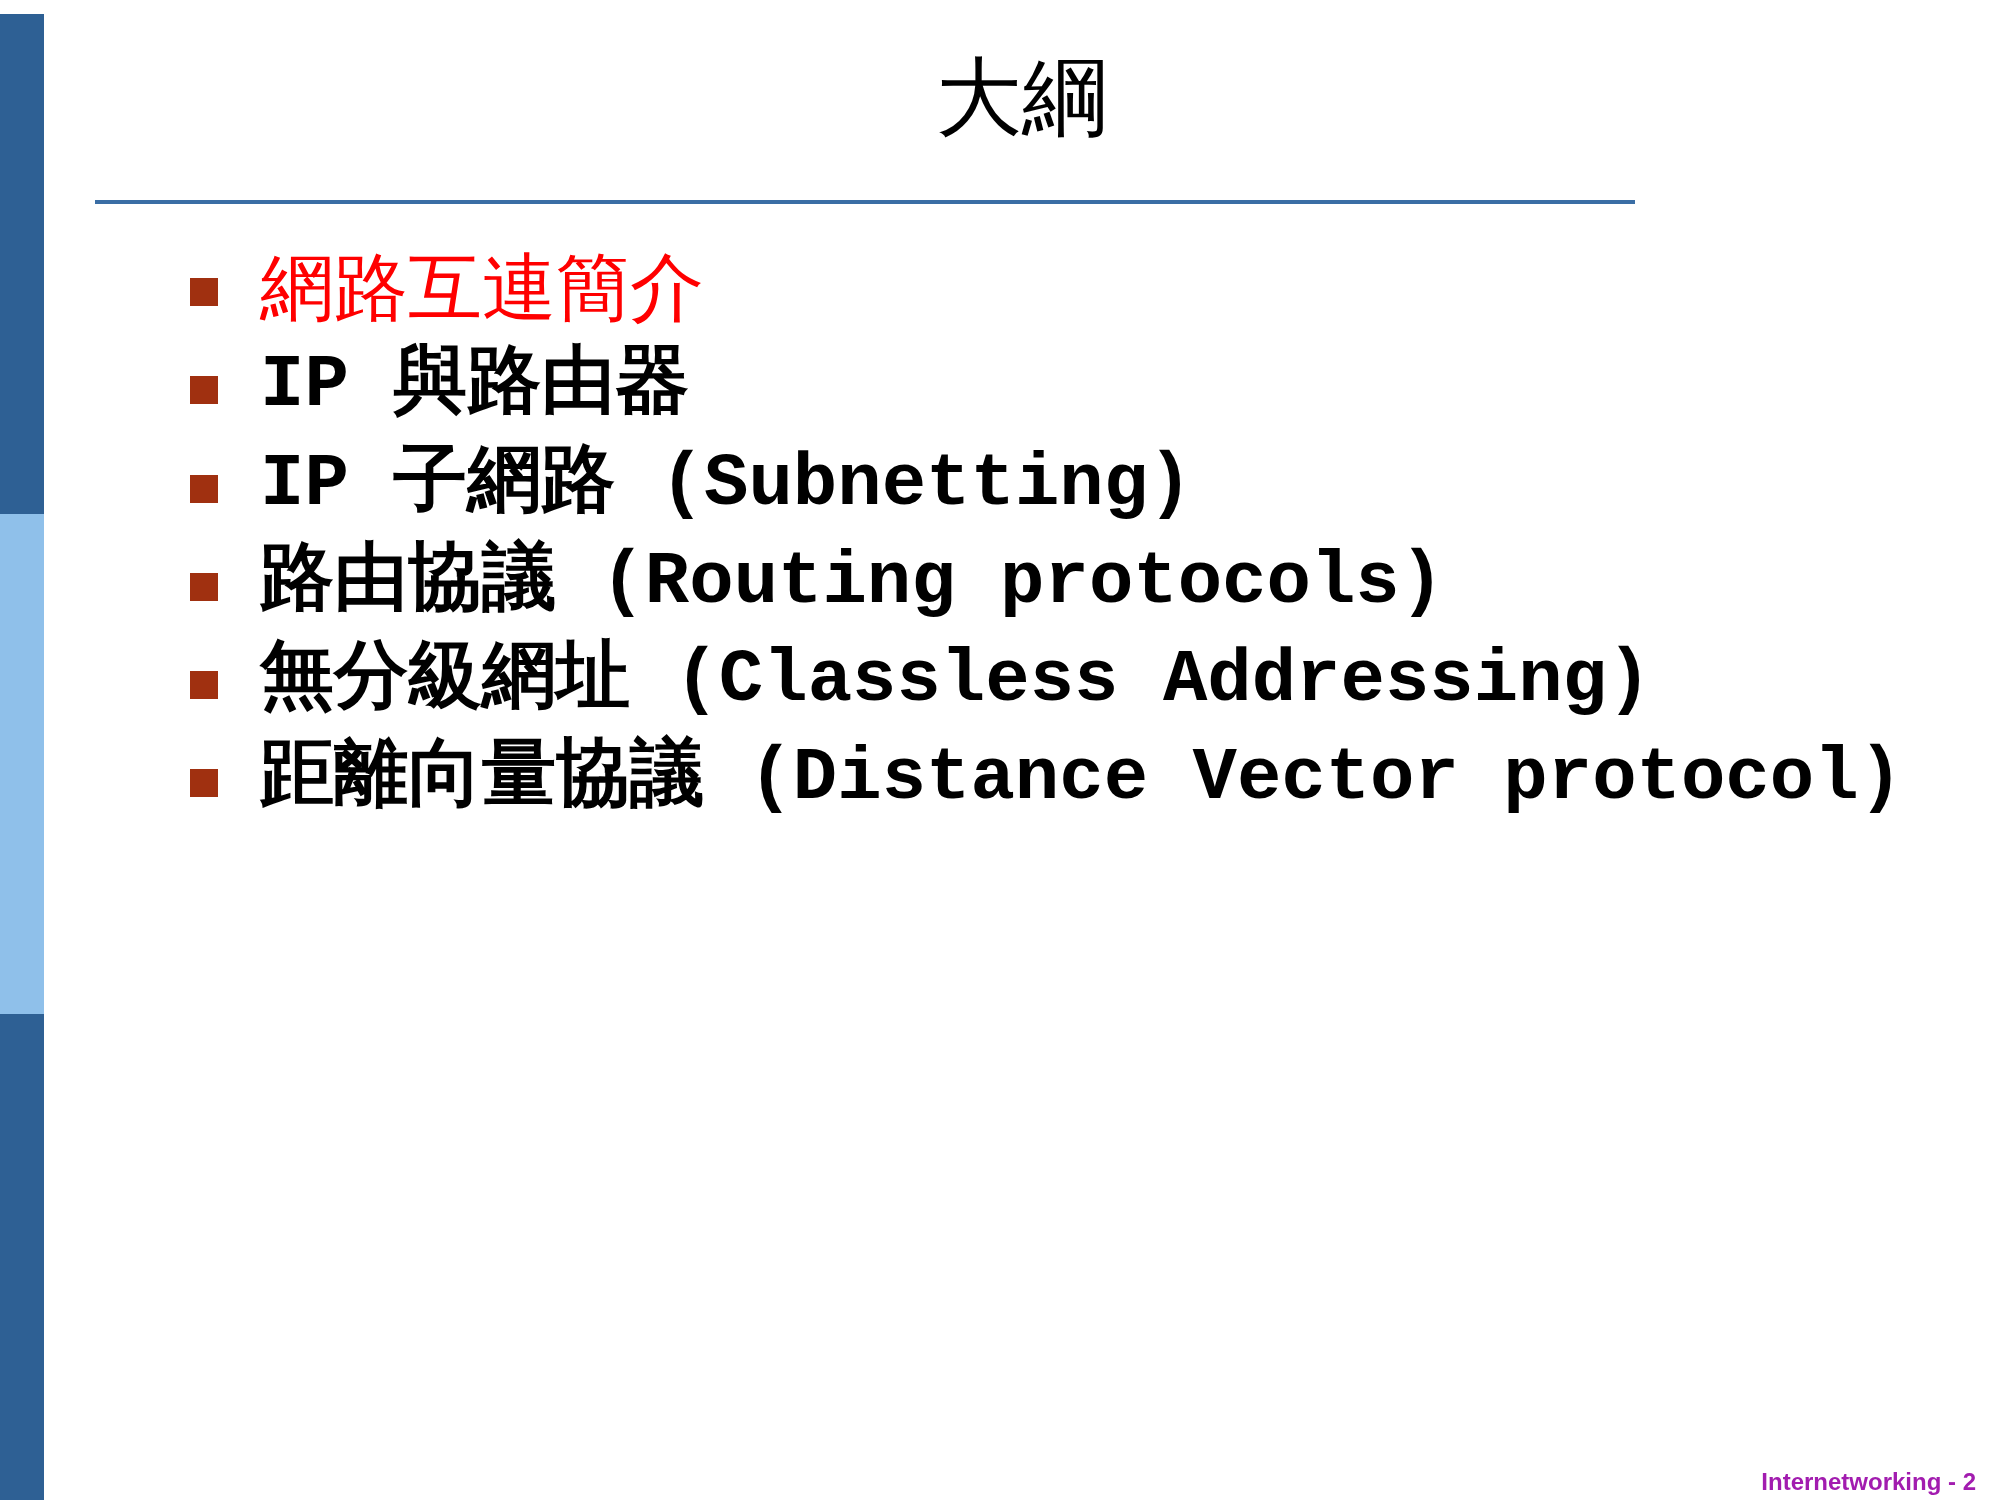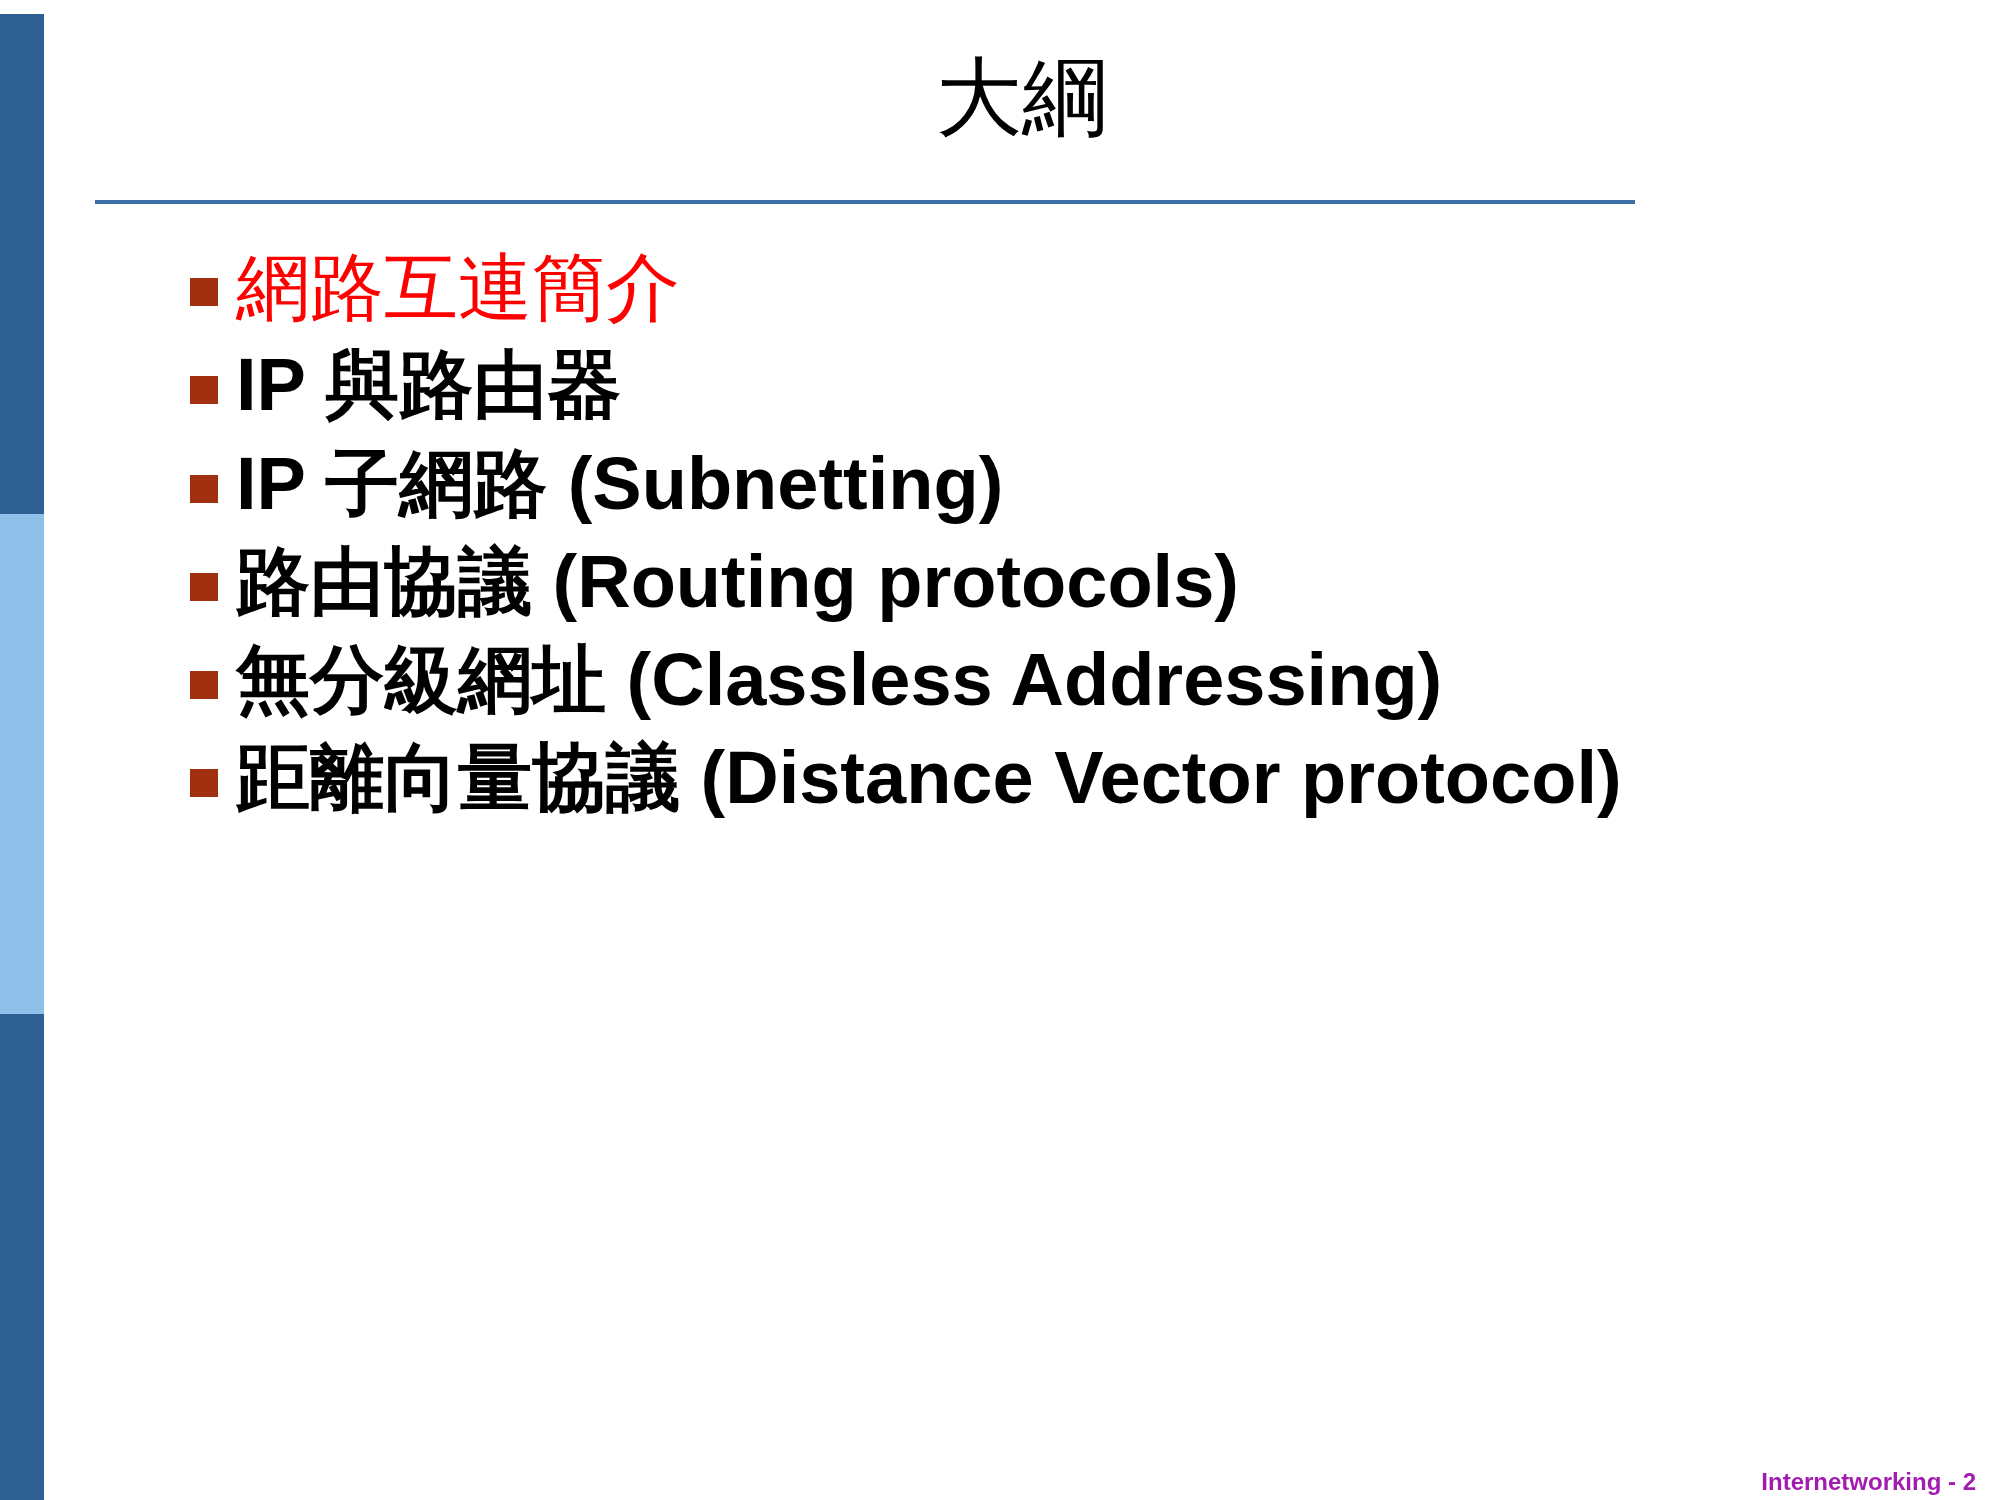--- a/index.html
+++ b/index.html
@@ -75,36 +75,38 @@
   .content {
     position: absolute;
     left: 190px;
     top: 228px;
     width: 1790px;
   }
   .bullet-row {
     display: flex;
     align-items: flex-start;
     margin-bottom: 8px;
+    gap: 24px;
   }
   .bullet-marker {
     flex: 0 0 auto;
     width: 28px;
     height: 28px;
     background: #a03010;
     margin-top: 36px;
     margin-right: 18px;
   }
   .bullet-text {
     flex: 1 1 auto;
     font-size: 74px;
     line-height: 1.22;
     font-weight: bold;
     color: #000000;
     white-space: nowrap;
+    font-family: Liberation Mono, monospace;
   }
   .bullet-text.highlight {
     color: #ff0000;
     font-weight: normal;
     font-family: "DejaVu Serif", "Liberation Serif", serif;
   }
 
   
   .footer {
     position: absolute;

